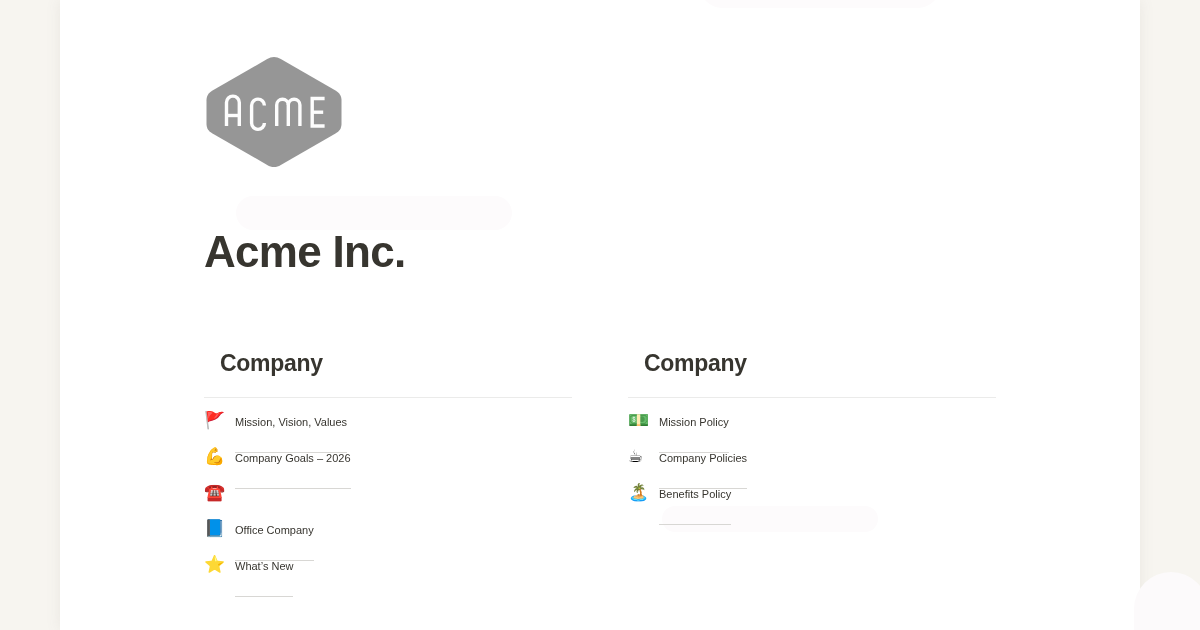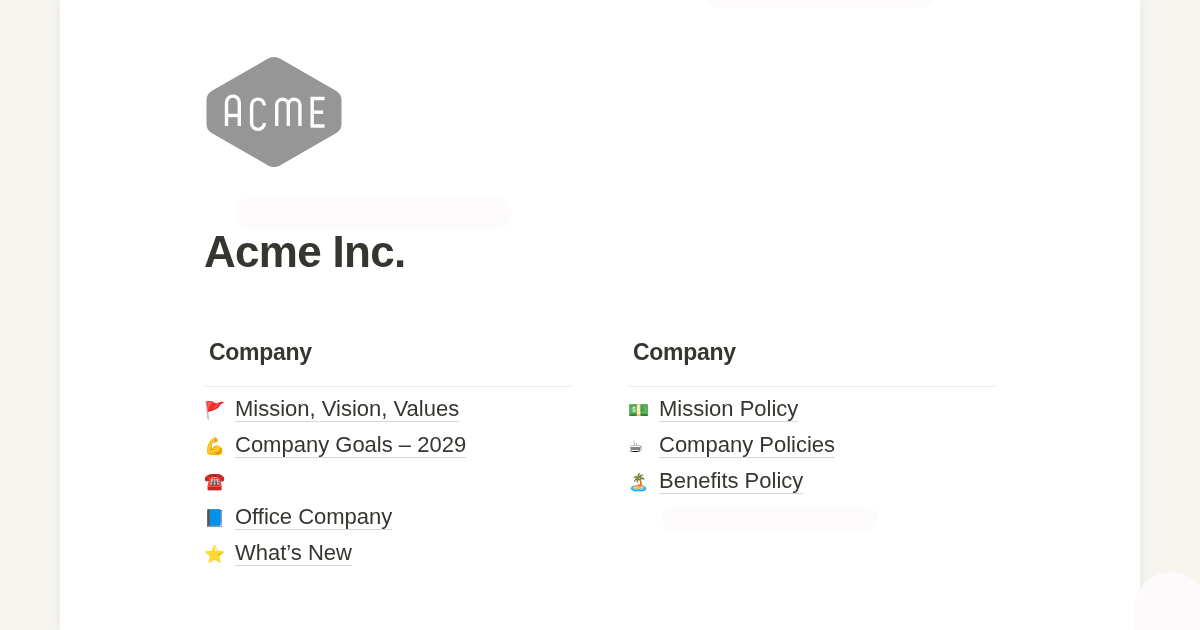--- a/index.html
+++ b/index.html
@@ -102,21 +102,21 @@
     left: 0;
     top: 332px;
     width: 800px;
     display: flex;
     gap: 56px;
   }
   .column {
     width: 368px;
   }
   .col-heading {
-    margin: 5px;
+    margin: 16px;
     font-size: 23px;
     line-height: 30px;
     font-weight: bold;
     color: #37352f;
     letter-spacing: -0.3px;
   }
   .col-divider {
     margin-top: 19px;
     height: 1px;
     background: #eceleb;
@@ -135,26 +135,26 @@
     height: 36px;
   }
   .link-emoji {
     flex: 0 0 auto;
     width: 31px;
     font-size: 17px;
     line-height: 22px;
     font-family: "DejaVu Sans", sans-serif;
   }
   .link-anchor {
-    font-size: 22px;
+    font-size: 11px;
     line-height: 22px;
     color: #37352f;
     text-decoration: none;
     border-bottom: 1px solid #d8d7d4;
-    padding-bottom: 1px;
+    padding-bottom: 19px;
     cursor: pointer;
     white-space: nowrap;
   }
 </style>
 </head>
 <body>
 
 <div class="stage">
 
   <div class="page-sheet">
@@ -194,21 +194,21 @@
       <div class="column">
         <h2 class="col-heading">Company</h2>
         <div class="col-divider"></div>
         <ul class="link-list">
           <li class="link-item">
             <span class="link-emoji">🚩</span>
             <a class="link-anchor">Mission, Vision, Values</a>
           </li>
           <li class="link-item">
             <span class="link-emoji">💪</span>
-            <a class="link-anchor">Company Goals – 2029</a>
+            <a class="link-anchor">Company Goals – 2026</a>
           </li>
           <li class="link-item">
             <span class="link-emoji">☎️</span>
           </li>
           <li class="link-item">
             <span class="link-emoji">📘</span>
             <a class="link-anchor">Office Company</a>
           </li>
           <li class="link-item">
             <span class="link-emoji">⭐</span>

